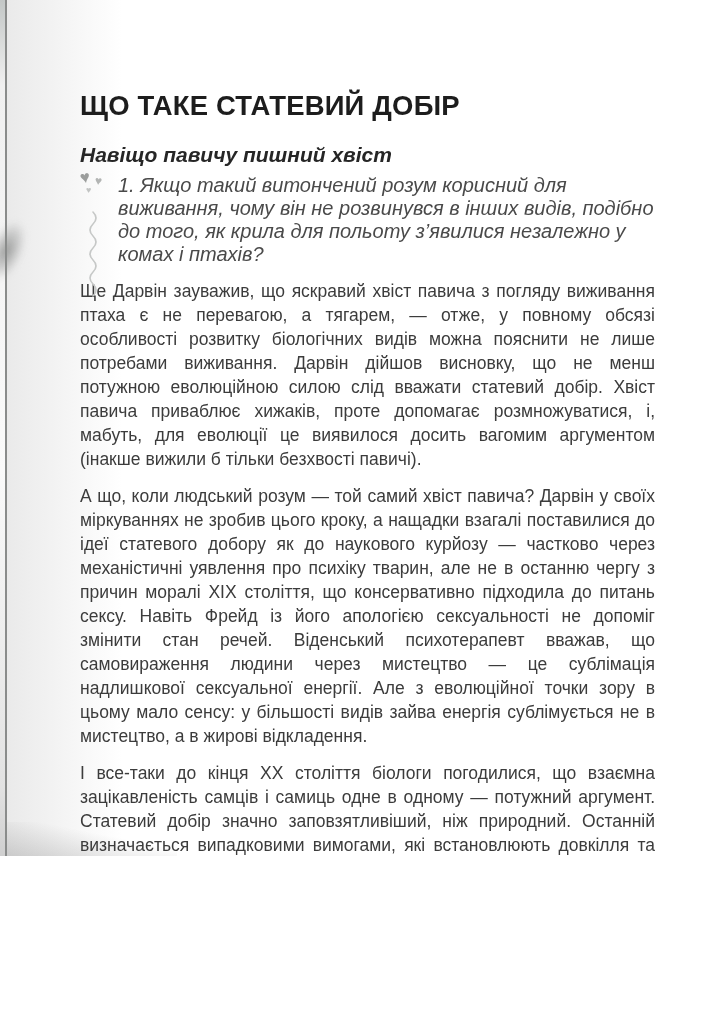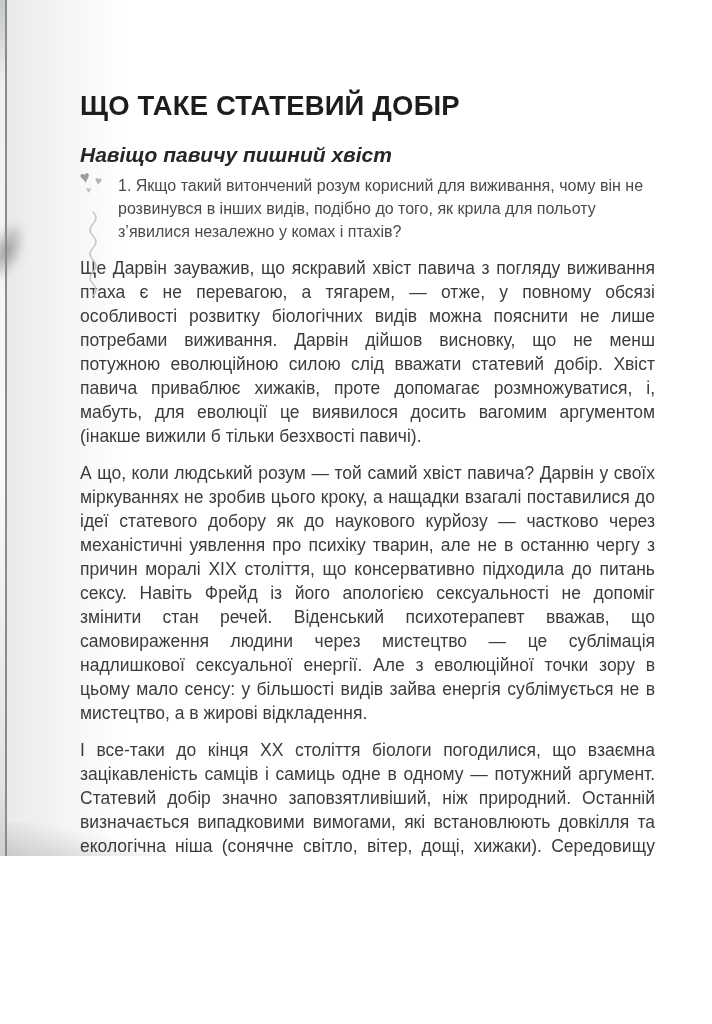--- a/index.html
+++ b/index.html
@@ -68,21 +68,22 @@
     margin-right:8px;
     position:relative;
   }
   .hearts { position:relative; width:30px; height:32px; }
   .heart-l { position:absolute; left:0px;  top:-6px; font-size:17px; color:#9b9d9c; transform:rotate(-10deg); font-style:normal; }
   .heart-m { position:absolute; left:15px; top:0px;  font-size:12px; color:#b3b5b4; transform:rotate(6deg); font-style:normal; }
   .heart-s { position:absolute; left:6px;  top:11px; font-size:9px;  color:#c2c4c3; font-style:normal; }
   .wave { position:absolute; left:7px; top:36px; }
   .quote-text {
     flex:1;
-    font-size:16px; line-height:23px;
+    font-style:italic;
+    font-size:20px; line-height:23px;
     color:#4a4a4a;
   }
   .quote-text div { margin:0; }
   .page-number {
     position:absolute; top:980px; right:60px;
     font-size:17px; line-height:20px;
     color:#2e2e2e;
     margin-top:24px;
   }
 </style>

